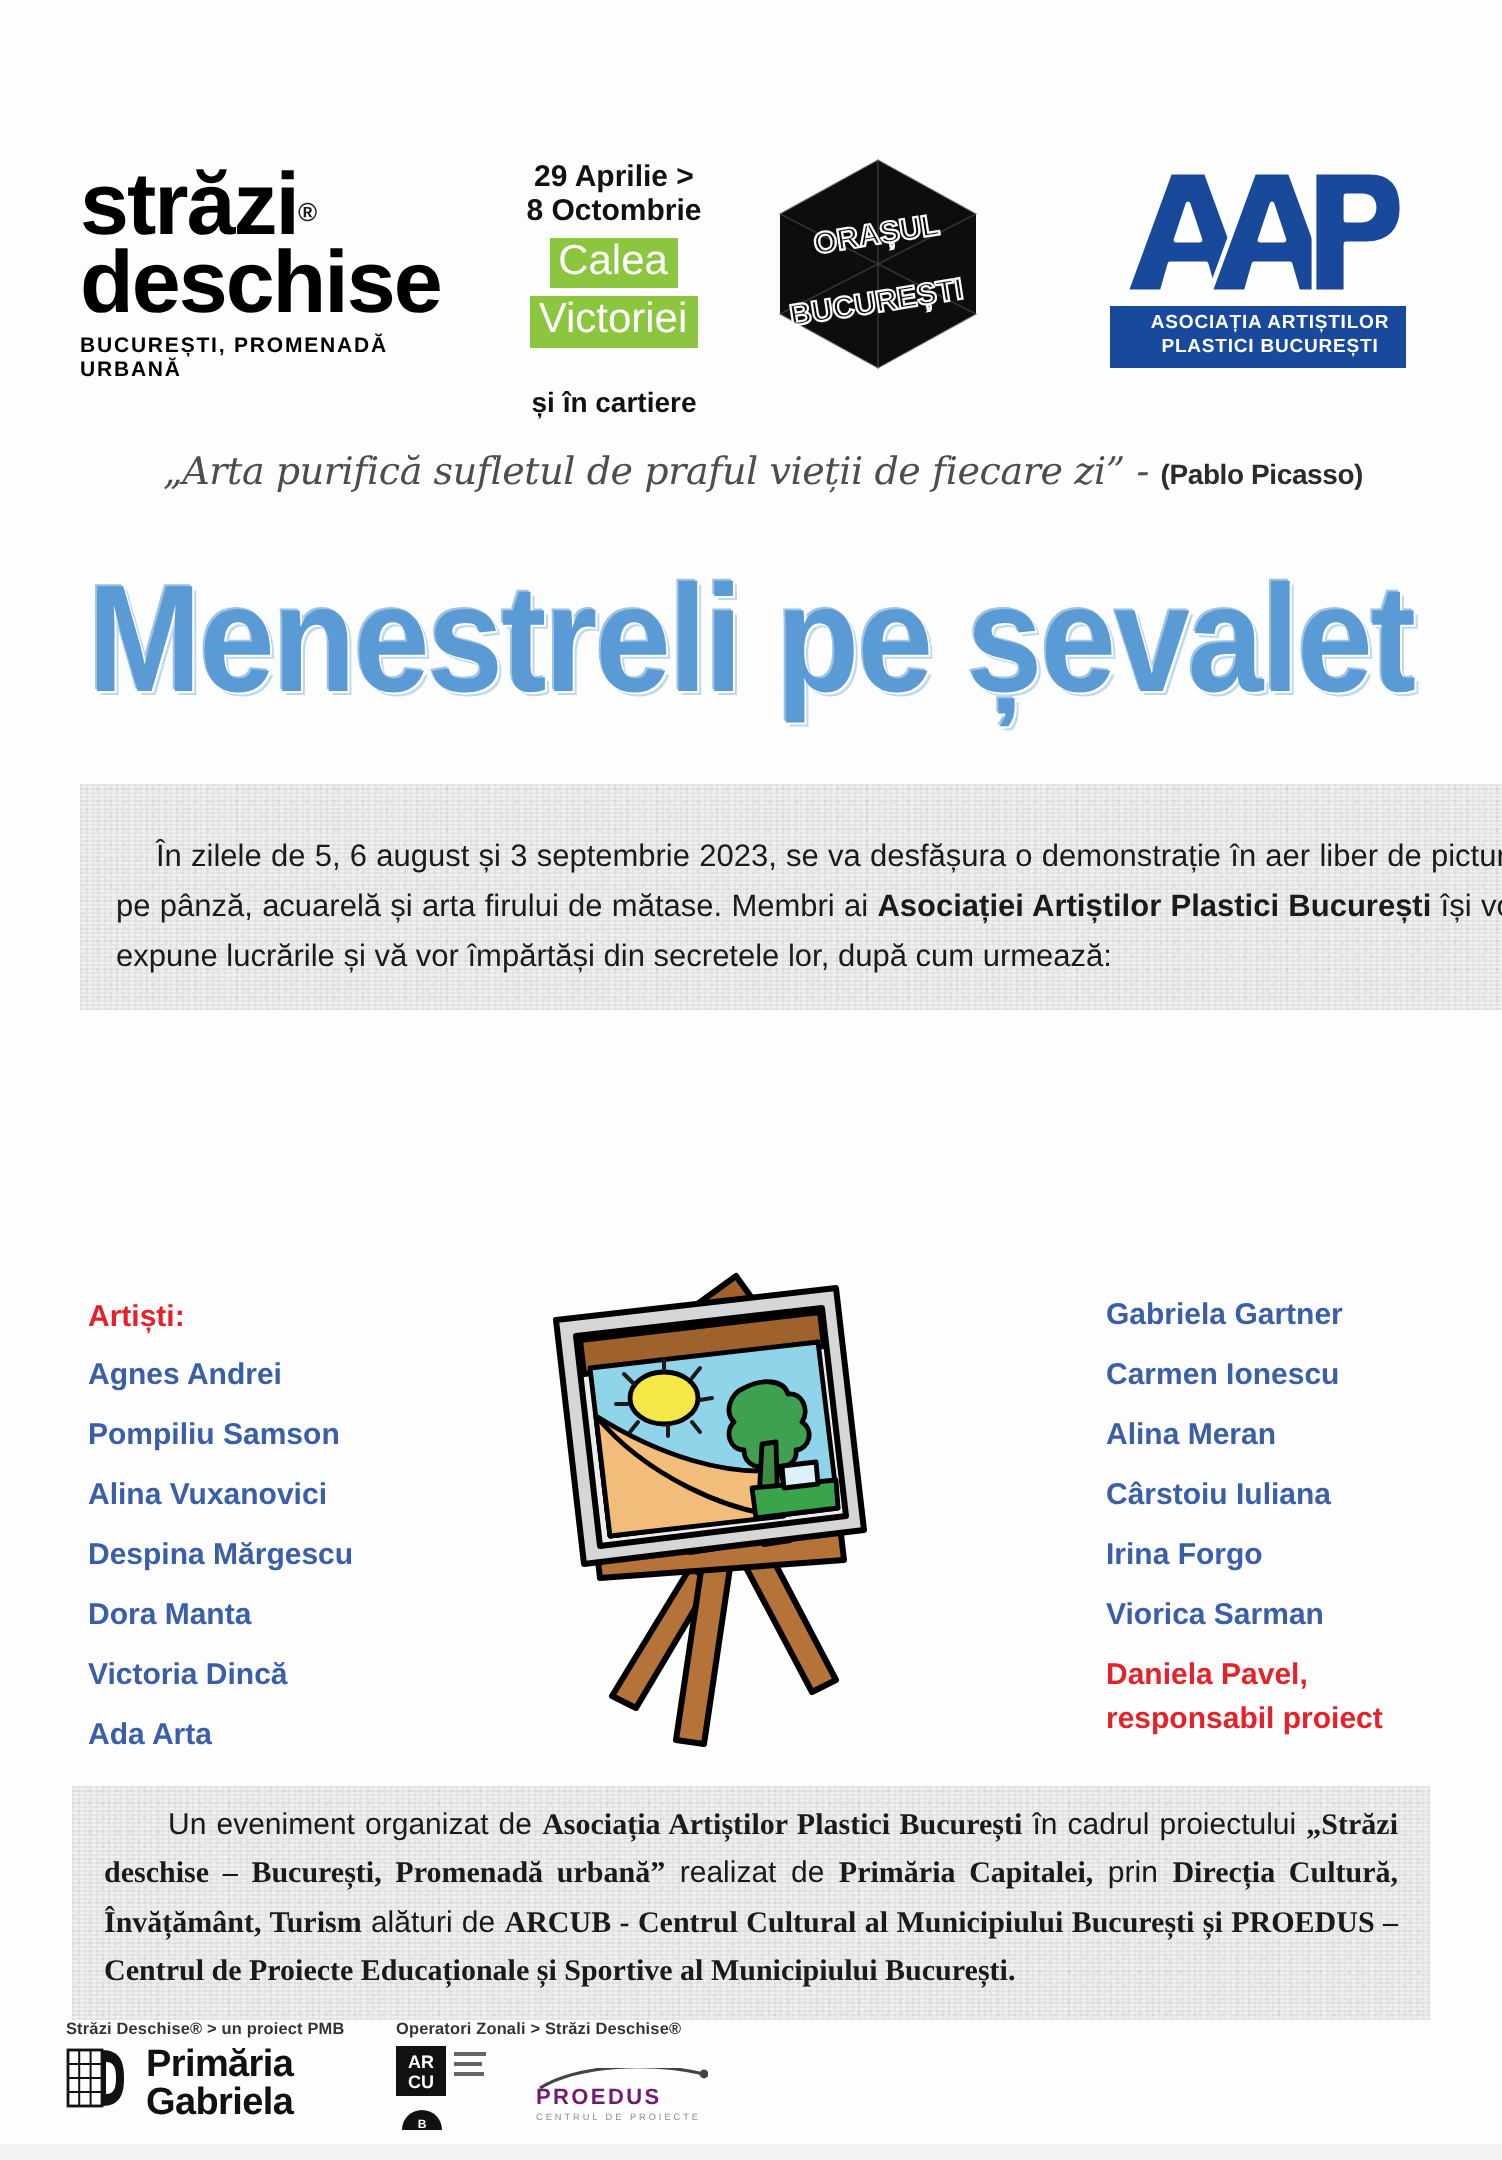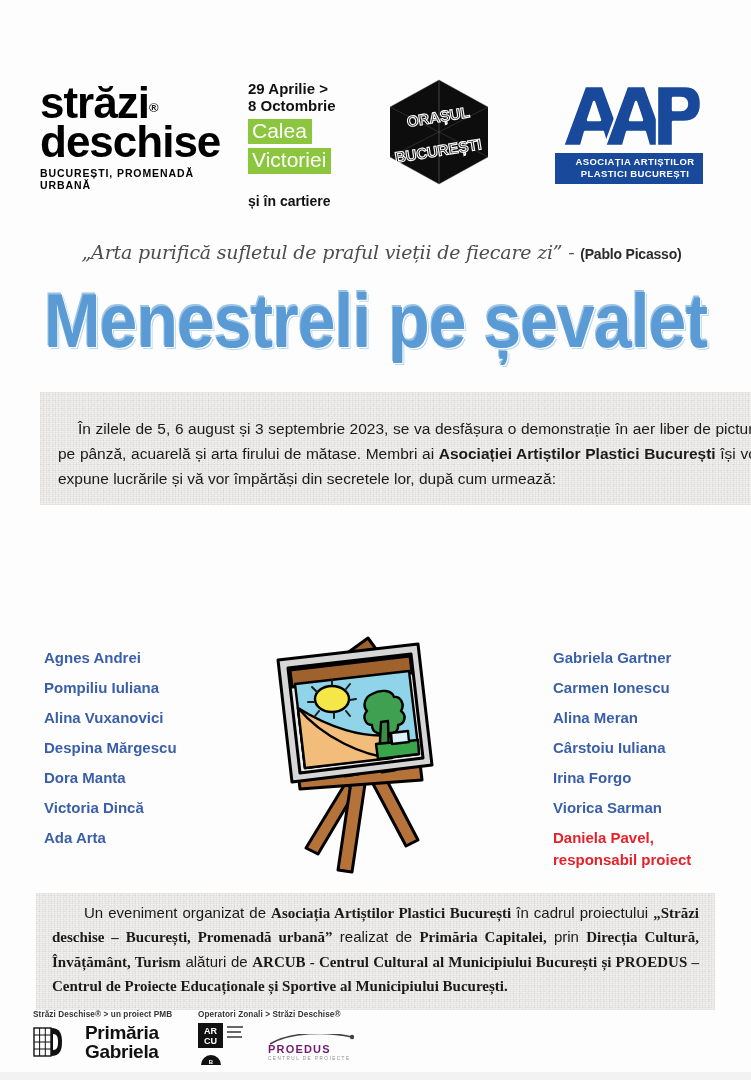--- a/index.html
+++ b/index.html
@@ -73,20 +73,21 @@
     letter-spacing: 0.9px;
     color: #000;
     display: block;
     margin-top: 4px;
   }
 
   .logo-dates {
     position: absolute;
     left: 248px; top: 10px;
     width: 118px;
+    text-align: center;
   }
   .logo-dates .d-line {
     font-weight: bold;
     font-size: 15px;
     line-height: 1.15;
     color: #111;
   }
   .logo-dates .green-box {
     display: inline-block;
     background: #8cc63e;
@@ -123,21 +124,21 @@
     font-size: 9.5px;
     letter-spacing: 0.4px;
     line-height: 1.25;
     padding: 3px 0 4px 12px;
     margin-top: -1px;
   }
 
   
   .quote {
     position: absolute;
-    top: 241px; left: 0; right: 0;
+    top: 225px; left: 0; right: 0;
     text-align: center;
     font-family: "DejaVu Serif", serif;
     font-style: italic;
     font-size: 19px;
     color: #4d4d4d;
     letter-spacing: -0.2px;
     margin-left: 12px;
   }
   .quote .author {
     font-family: "Liberation Sans", sans-serif;
@@ -266,21 +267,21 @@
   .foot-col.a { left: 33px; }
   .foot-col.b { left: 198px; }
   .foot-label {
     font-size: 8.2px;
     font-weight: bold;
     color: #333;
     letter-spacing: 0.1px;
     margin-bottom: 4px;
     white-space: nowrap;
   }
-  .pmb-row { display: flex; align-items: center; gap: 22px; }
+  .pmb-row { display: flex; gap: 10px; }
   .pmb-text {
     font-weight: bold;
     font-size: 19px;
     line-height: 1.02;
     color: #111;
     letter-spacing: -0.3px;
   }
   .op-row { display: flex; align-items: flex-start; gap: 14px; }
   .proedus-wrap { padding-top: 11px; }
   .proedus-word {
@@ -354,22 +355,23 @@
 
   <div class="title">Menestreli  pe șevalet</div>
 
   <div class="intro-panel textured">
     <p>
       <span>În zilele de 5, 6 august și 3 septembrie 2023, se va desfășura o demonstrație în aer liber de pictură pe pânză, acuarelă și arta firului de mătase. Membri ai </span><b>Asociației Artiștilor Plastici București</b><span> își vor expune lucrările și vă vor împărtăși din secretele lor, după cum urmează:</span>
     </p>
   </div>
 
   <div class="artists-left">
+    <div class="art-head">Artiști:</div>
     <div class="art-name">Agnes Andrei</div>
-    <div class="art-name">Pompiliu Iuliana</div>
+    <div class="art-name">Pompiliu Samson</div>
     <div class="art-name">Alina Vuxanovici</div>
     <div class="art-name">Despina Mărgescu</div>
     <div class="art-name">Dora Manta</div>
     <div class="art-name">Victoria Dincă</div>
     <div class="art-name">Ada Arta</div>
   </div>
 
   <div class="easel">
     <svg width="215" height="265" viewBox="0 0 215 265">
       <g stroke="#000000" stroke-width="3" stroke-linejoin="round" stroke-linecap="round">

